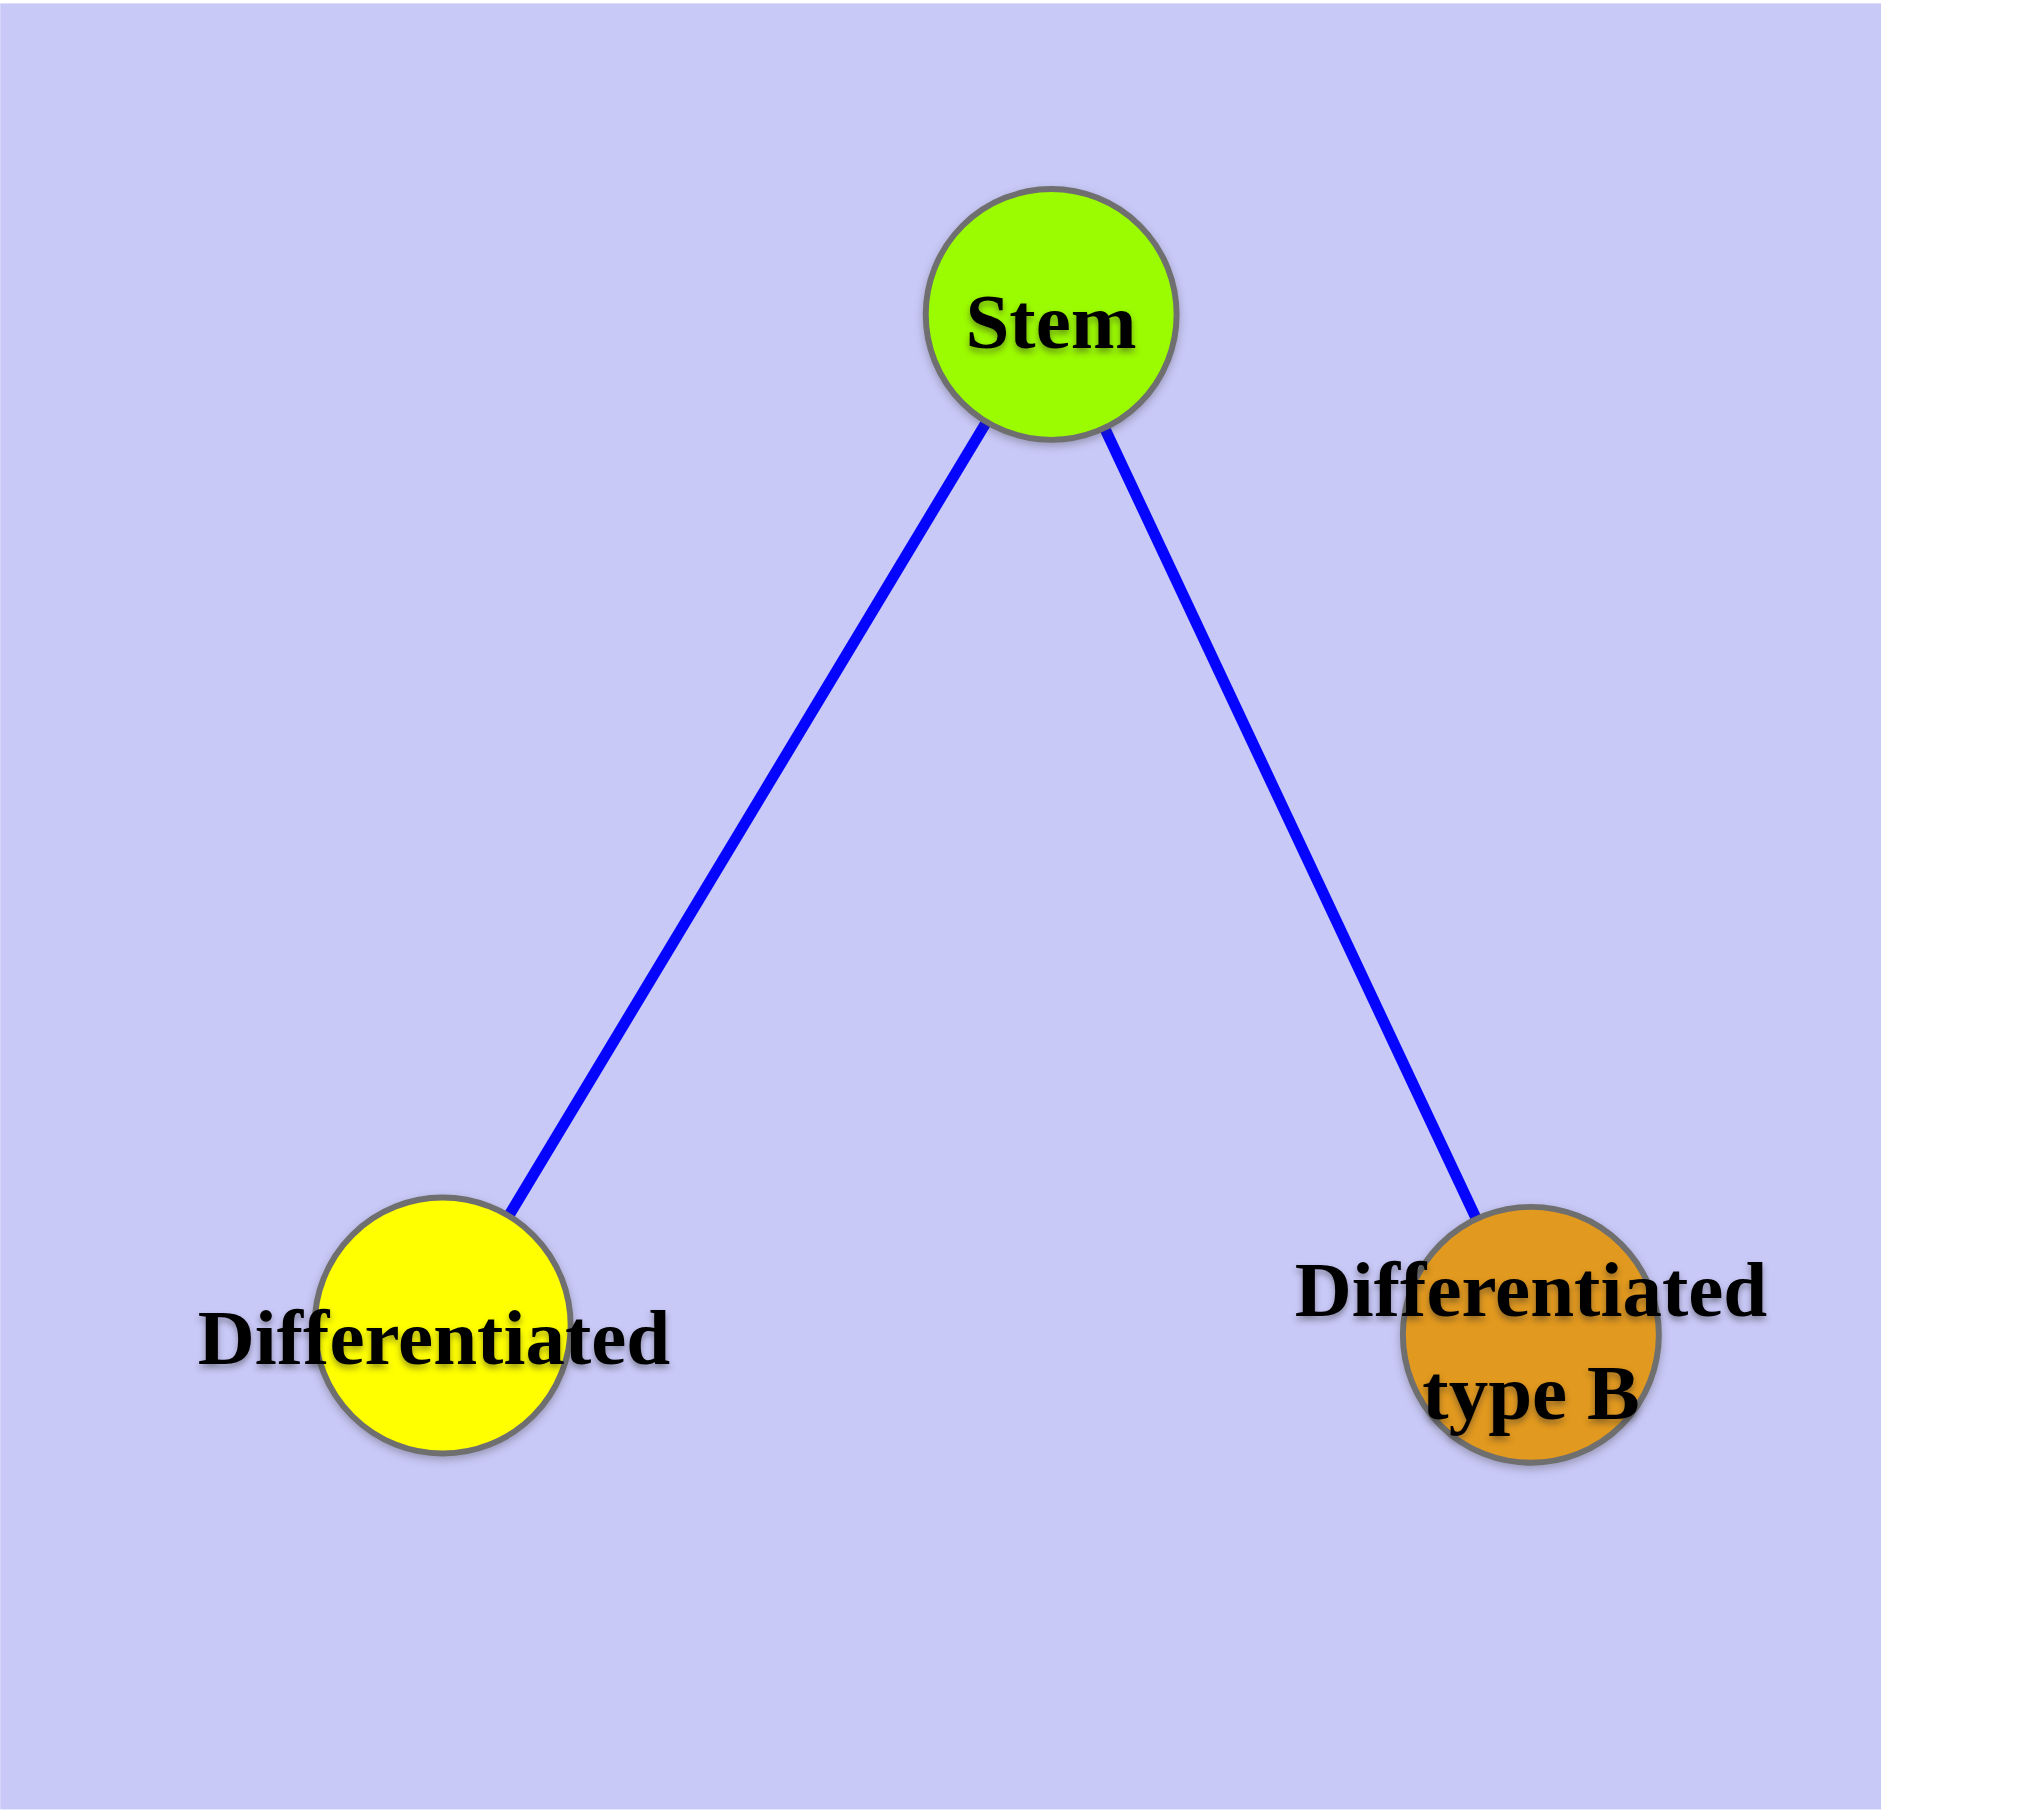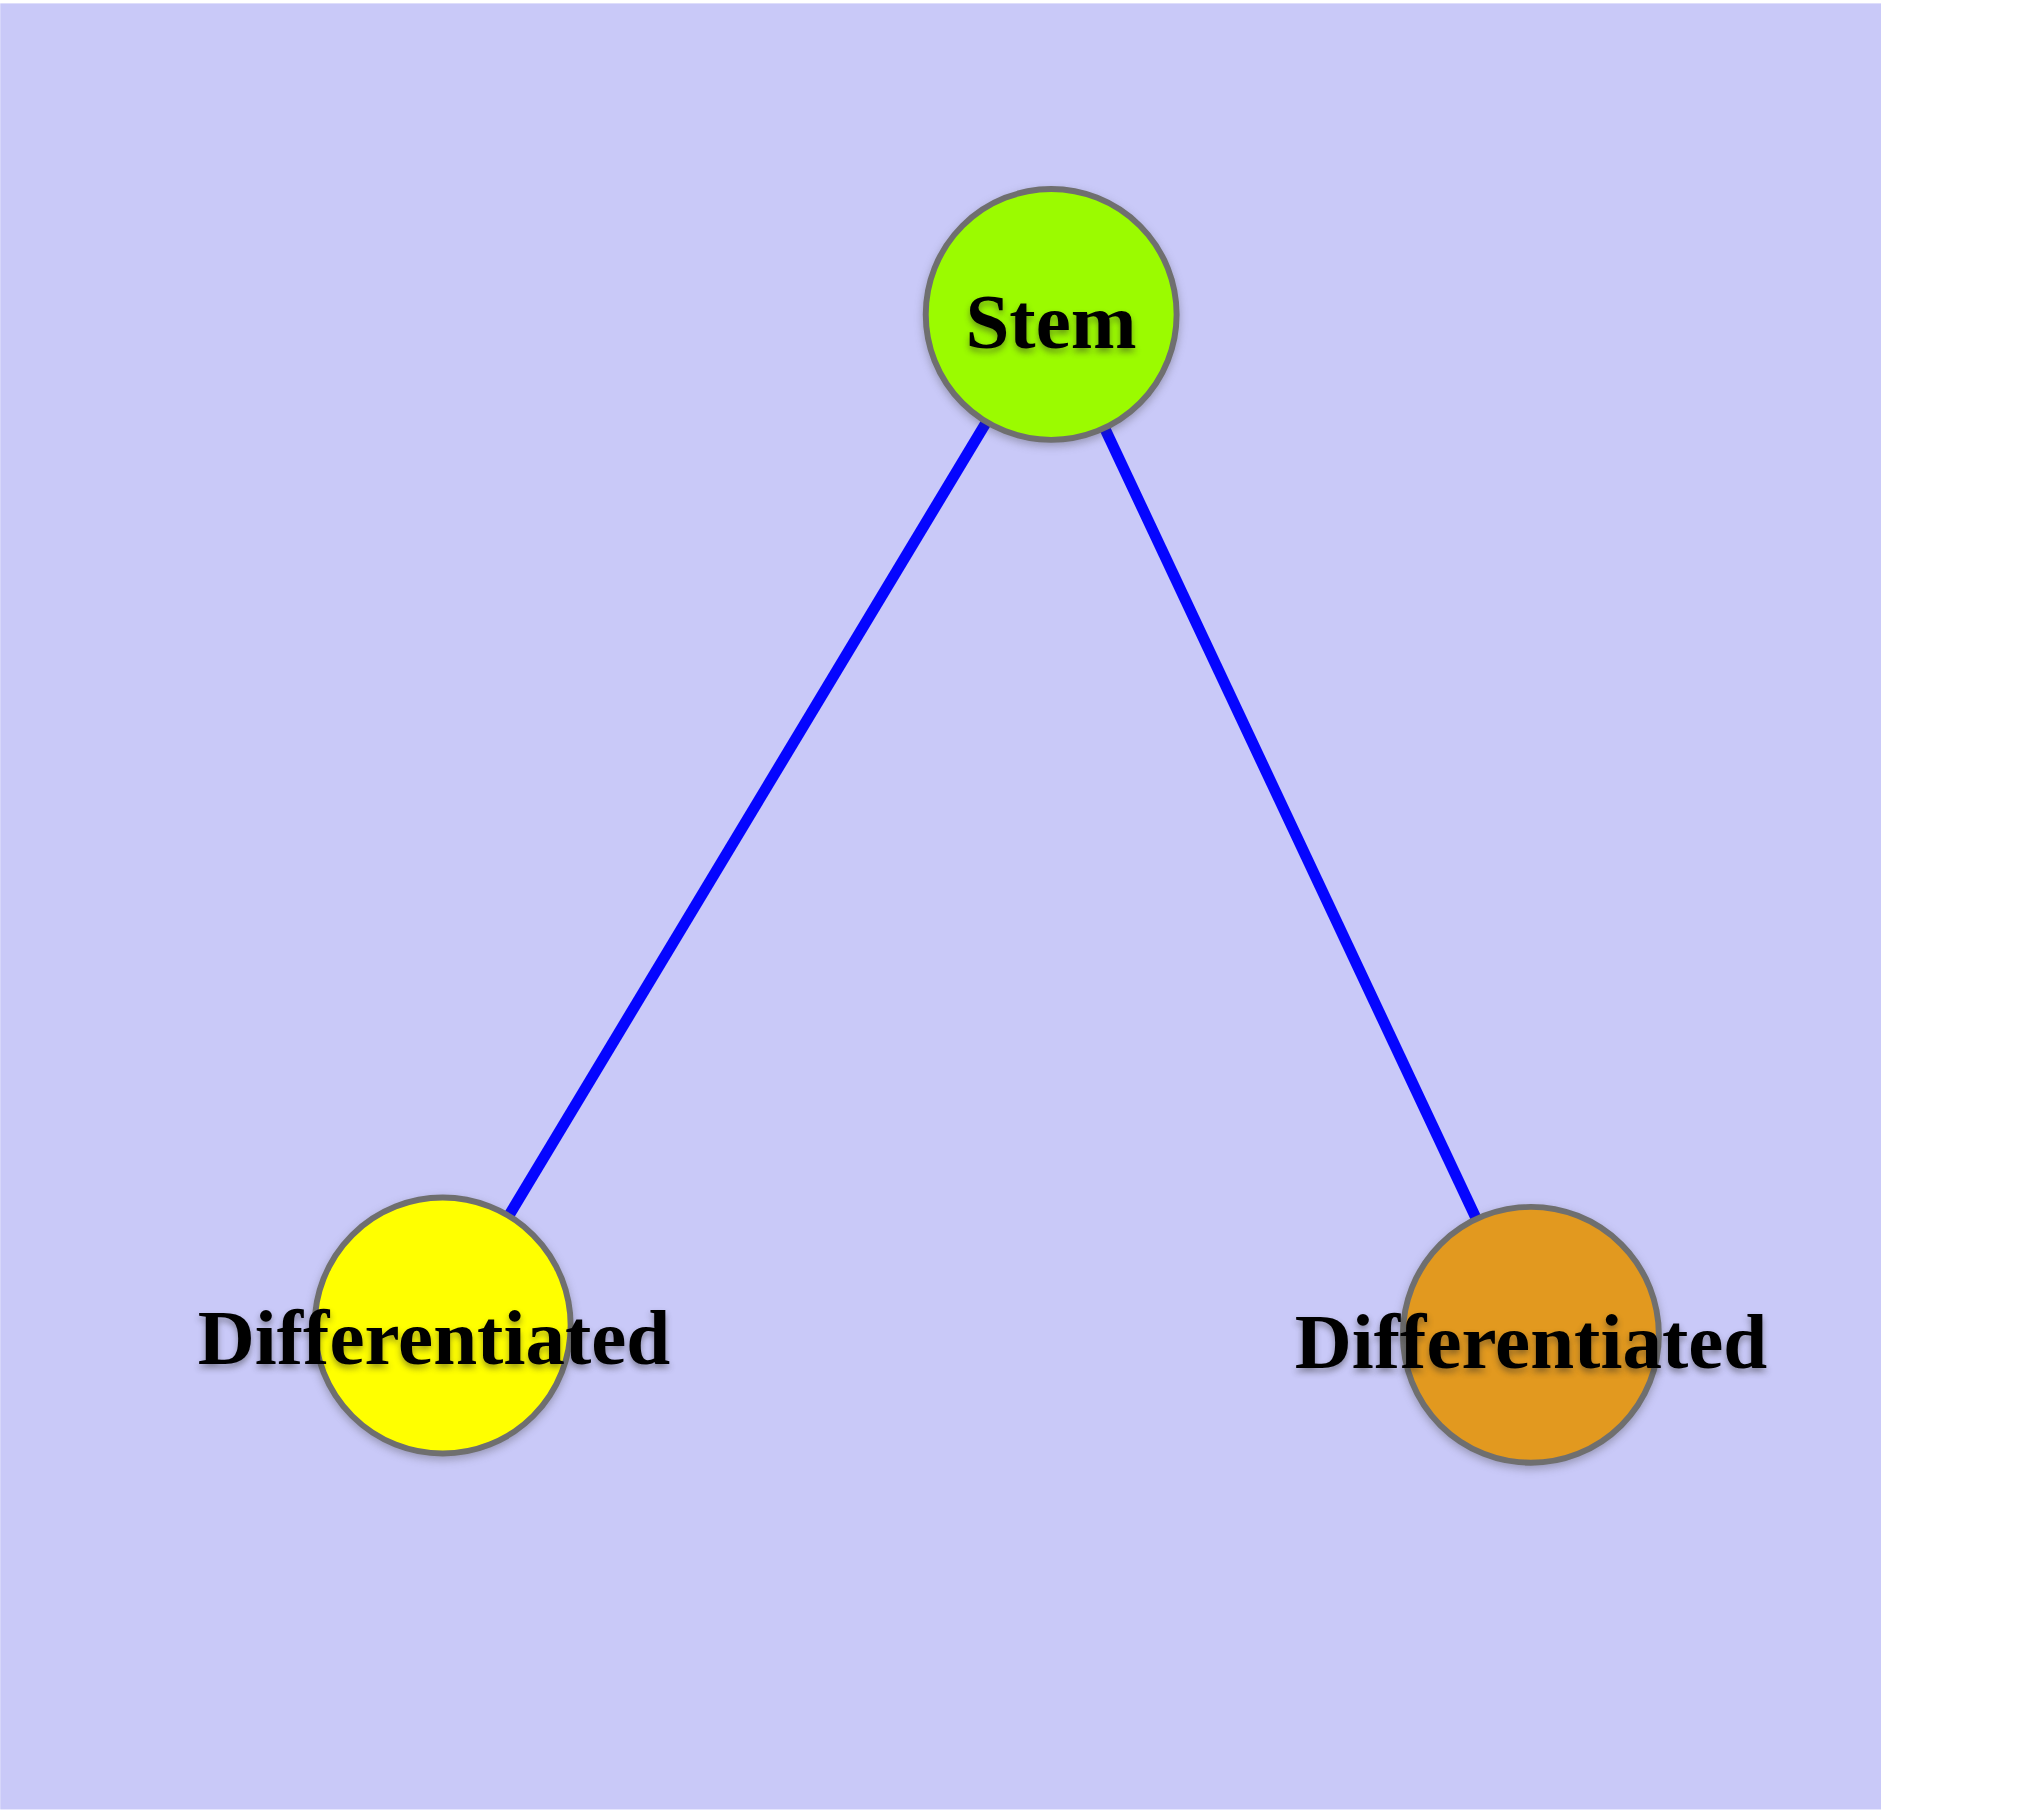--- a/index.html
+++ b/index.html
@@ -68,16 +68,17 @@
   <div class="label" style="left:1051px; top:321px;">
     <span>Stem</span>
   </div>
 
   <div class="label" style="left:434px; top:1337px;">
     <span>Differentiated</span>
   </div>
 
   <div class="label" style="left:1531px; top:1341px;">
     <span>Differentiated</span>
+    <span>type B</span>
   </div>
 
 </div>
 
 
 </body></html>

